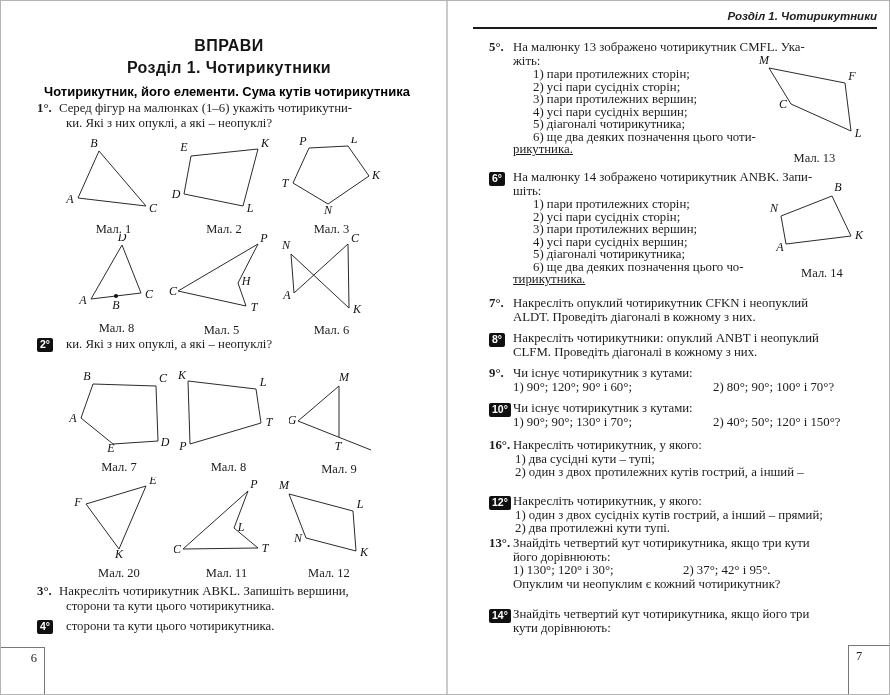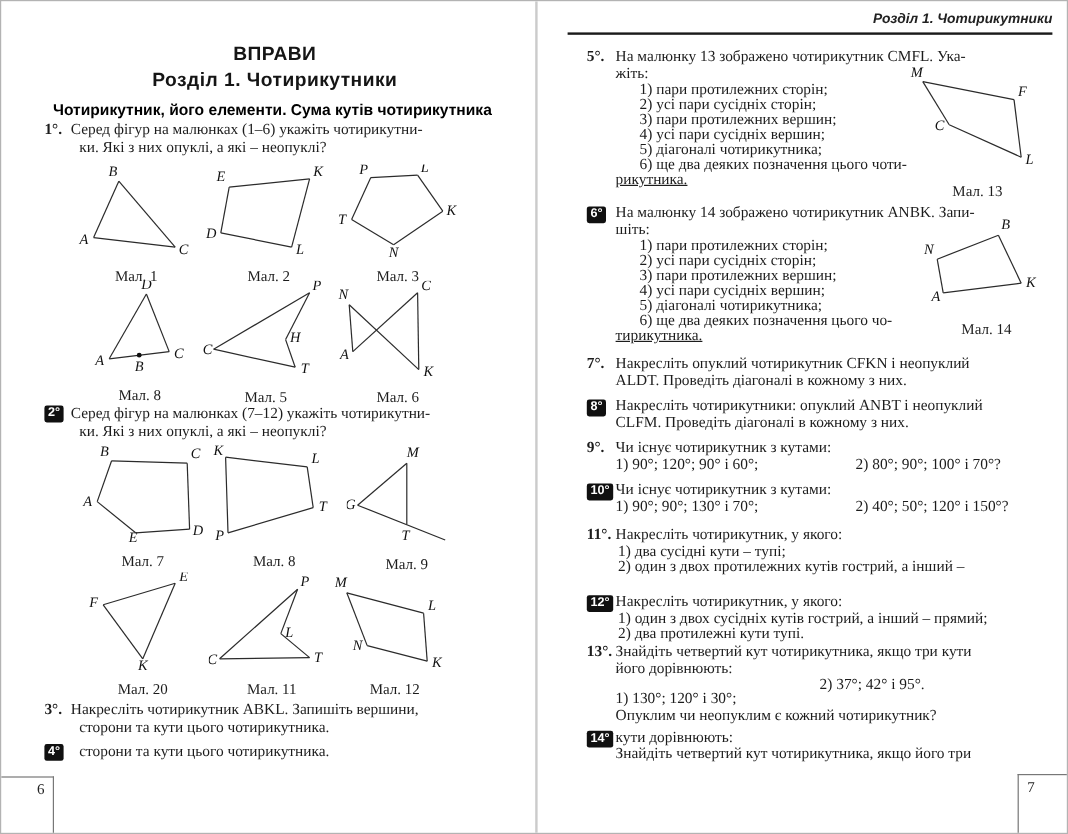--- a/index.html
+++ b/index.html
@@ -32,21 +32,21 @@
                background:#101010;color:#fff;padding:0 3px 1px 3px;border-radius:2px;top:1px;}
   .tline{margin-left:22px;white-space:nowrap;}
   .page-left .tline.cont{margin-left:29px;}
   .page-right .tline{margin-left:24px;}
   .page-right .tline.cont{}
   .item{margin-left:44px;white-space:nowrap;line-height:12.5px;}
   .item-cont{margin-left:24px;white-space:nowrap;line-height:12.5px;text-decoration:underline;}
   .item-m{margin-left:26px;white-space:nowrap;}
   .opts{display:flex;margin-left:24px;white-space:nowrap;}
   .opts .o1{display:inline-block;width:200px;}
-  .opts.narrow .o1{width:170px;margin-top:12px;}
+  .opts.narrow .o1{width:170px;}
 
   
   .fig{position:absolute;text-align:center;}
   .fig-canvas{display:block;}
   .fig-caption{font-size:12.5px;margin-top:3px;color:#1c1c1c;white-space:nowrap;}
   .fig-line{stroke:#2b2b2b;stroke-width:1;fill:none;}
   .fig-dot{fill:#111;}
   .fig-label{font-family:"Liberation Serif",serif;font-style:italic;font-size:12px;fill:#111;}
 
   
@@ -148,21 +148,20 @@
             <text x="7" y="15" text-anchor="middle" class="fig-label">N</text>
             <text x="76" y="8" text-anchor="middle" class="fig-label">C</text>
             <text x="8" y="65" text-anchor="middle" class="fig-label">A</text>
             <text x="78" y="79" text-anchor="middle" class="fig-label">K</text>
           </svg></div>
       <div class="fig-caption">Мал. 6</div>
     </div>
 
     <div class="task" style="top:336px;">
       <span class="tmark boxed">2°</span>
-      <div class="tline">Серед фігур на малюнках (7–12) укажіть чотирикутни-</div>
       <div class="tline cont">ки. Які з них опуклі, а які – неопуклі?</div>
     </div>
 
     <div class="fig" style="left:63px;top:370px;width:110px;">
       <div class="fig-canvas"><svg width="110" height="82" viewBox="0 0 110 82">
             <line x1="17" y1="47" x2="29" y2="13" class="fig-line"></line>
             <line x1="29" y1="13" x2="92" y2="15" class="fig-line"></line>
             <line x1="92" y1="15" x2="94" y2="70" class="fig-line"></line>
             <line x1="94" y1="70" x2="49" y2="73" class="fig-line"></line>
             <line x1="49" y1="73" x2="17" y2="47" class="fig-line"></line>
@@ -333,21 +332,21 @@
     <div class="task" style="top:401px;">
       <span class="tmark boxed">10°</span>
       <div class="tline">Чи існує чотирикутник з кутами:</div>
       <div class="opts">
         <span class="o1">1) 90°; 90°; 130° і 70°;</span>
         <span class="o2">2) 40°; 50°; 120° і 150°?</span>
       </div>
     </div>
 
     <div class="task" style="top:438px;">
-      <span class="tmark">11°.</span>
+      <span class="tmark">16°.</span>
       <div class="tline">Накресліть чотирикутник, у якого:</div>
       <div class="item-m">1) два сусідні кути – тупі;</div>
       <div class="item-m">2) один з двох протилежних кутів гострий, а інший –</div>
     </div>
 
     <div class="task" style="top:494px;">
       <span class="tmark boxed">12°</span>
       <div class="tline">Накресліть чотирикутник, у якого:</div>
       <div class="item-m">1) один з двох сусідніх кутів гострий, а інший – прямий;</div>
       <div class="item-m">2) два протилежні кути тупі.</div>
@@ -359,19 +358,19 @@
       <div class="tline cont">його дорівнюють:</div>
       <div class="opts narrow">
         <span class="o1">1) 130°; 120° і 30°;</span>
         <span class="o2">2) 37°; 42° і 95°.</span>
       </div>
       <div class="tline cont">Опуклим чи неопуклим є кожний чотирикутник?</div>
     </div>
 
     <div class="task" style="top:607px;">
       <span class="tmark boxed">14°</span>
+      <div class="tline">Знайдіть четвертий кут чотирикутника, якщо його три</div>
       <div class="tline cont">кути дорівнюють:</div>
-      <div class="tline">Знайдіть четвертий кут чотирикутника, якщо його три</div>
     </div>
 
     <div class="pn pn-right">7</div>
   </div>
 </div>
 
 </body></html>

